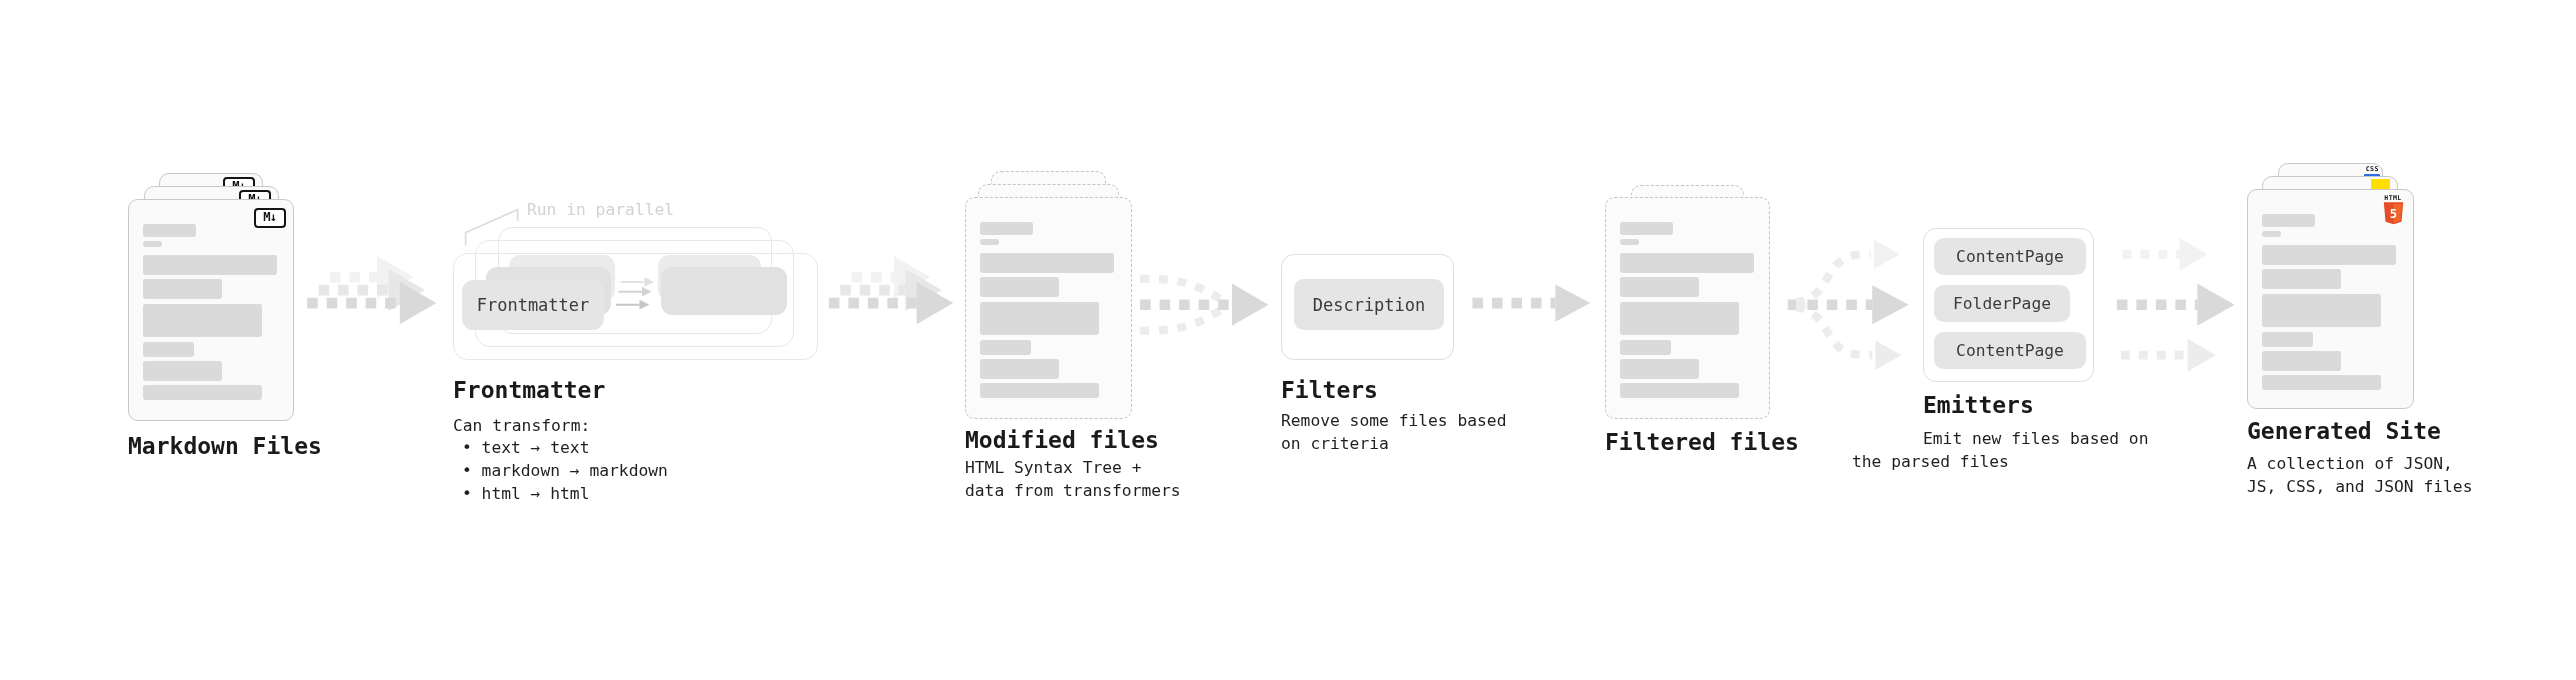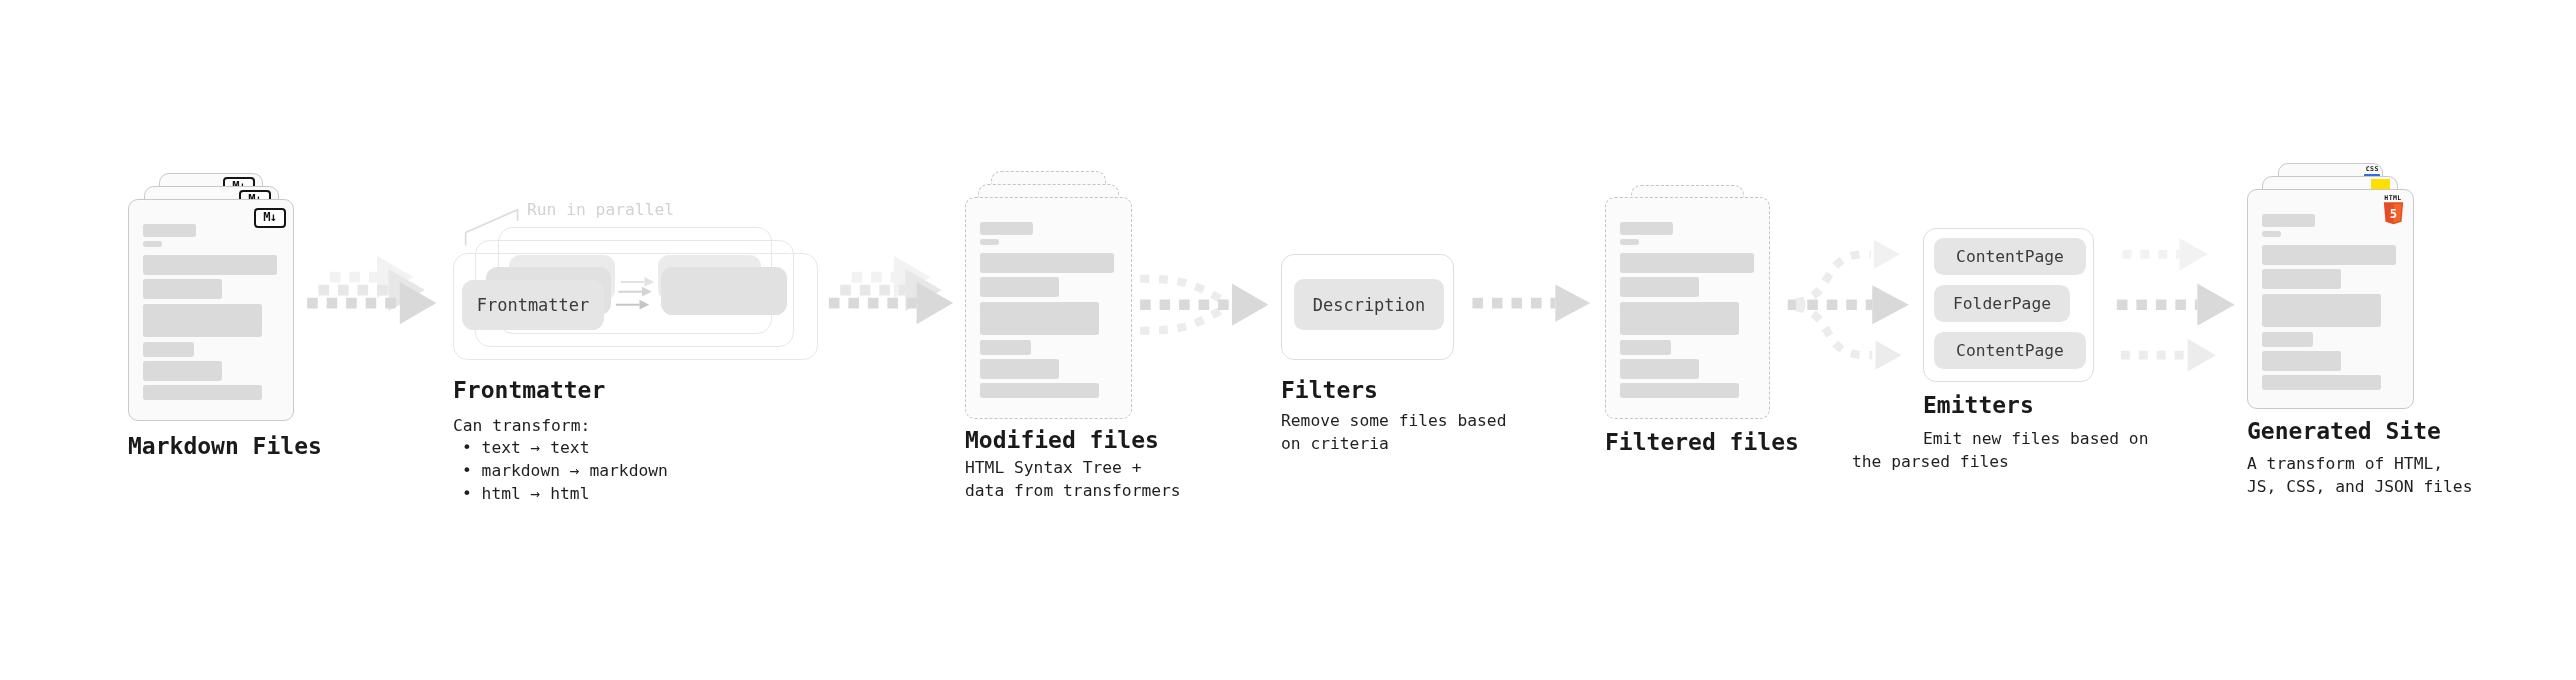--- a/index.html
+++ b/index.html
@@ -228,17 +228,17 @@
         <div class="bar" style="left: 14px; top: 41px; width: 18.7px; height: 5.7px;"></div>
         <div class="bar" style="left: 14px; top: 55px; width: 134px; height: 19.5px;"></div>
         <div class="bar" style="left: 14px; top: 79px; width: 79px; height: 20.3px;"></div>
         <div class="bar" style="left: 14px; top: 104px; width: 119px; height: 32.5px;"></div>
         <div class="bar" style="left: 14px; top: 142px; width: 51px; height: 14.6px;"></div>
         <div class="bar" style="left: 14px; top: 161px; width: 79px; height: 19.5px;"></div>
         <div class="bar" style="left: 14px; top: 185px; width: 119px; height: 15.4px;"></div>
       </div>
   </div>
   <div class="stage-title" style="left:2247px;top:418px">Generated Site</div>
-  <div class="stage-sub" style="left:2247px;top:452px">A transform of HTML,</div>
+  <div class="stage-sub" style="left:2247px;top:452px">A collection of JSON,</div>
   <div class="stage-sub" style="left:2247px;top:475px">JS, CSS, and JSON files</div>
 
 </div>
 
 
 </body></html>

